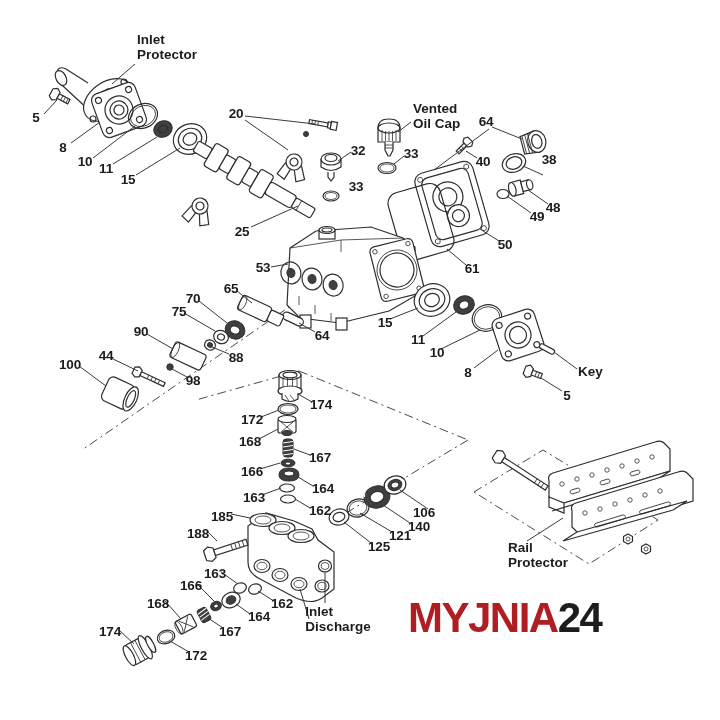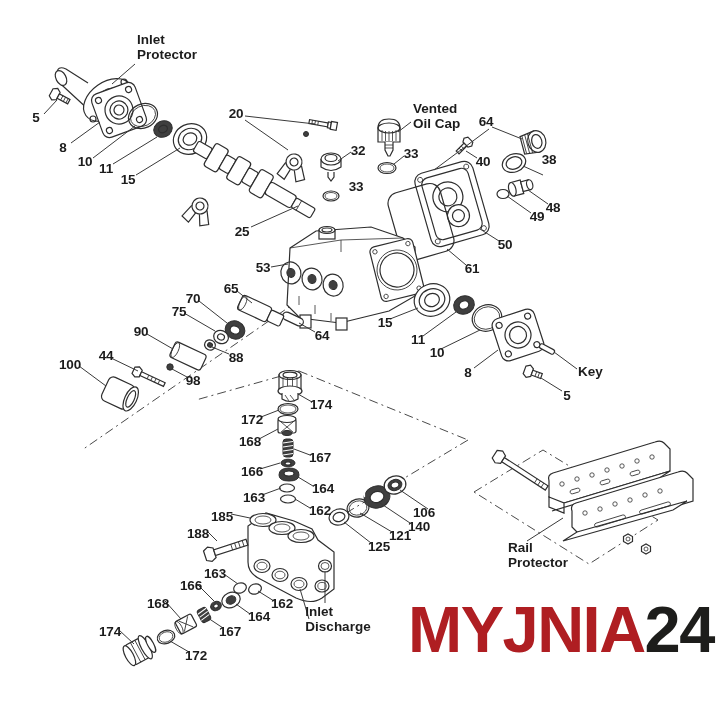--- a/index.html
+++ b/index.html
@@ -11,21 +11,21 @@
   .dk{stroke:#2e2e2e;stroke-width:1;fill:#3f3f3f}
   .th{stroke:#2e2e2e;stroke-width:.8;fill:none}
   .ln{stroke:#3a3a3a;stroke-width:1;fill:none}
   .dash{stroke:#4a4a4a;stroke-width:1;fill:none;stroke-dasharray:9 4 2 4}
   .wl{stroke:#fff;stroke-width:1;fill:none}
   .co{position:absolute;transform:translate(-50%,-50%);font-size:13.5px;font-weight:600;
       color:#1c1c1c;font-style:normal;white-space:nowrap;letter-spacing:-.2px}
   .lbl{position:absolute;font-size:13.5px;font-weight:600;color:#1c1c1c;line-height:15px;white-space:nowrap}
   .lbl .row{display:block}
   .lbl-center{transform:translateX(-50%);text-align:center}
-  .logo{position:absolute;left:408px;top:597px;font-size:65px;font-weight:700;
+  .logo{position:absolute;left:408px;top:597px;font-size:42px;font-weight:700;
         letter-spacing:-1.5px;line-height:1;white-space:nowrap}
 </style>
 </head>
 <body>
 
 <div class="stage">
 
 <svg width="720" height="720" viewBox="0 0 720 720">
 
   <g>

